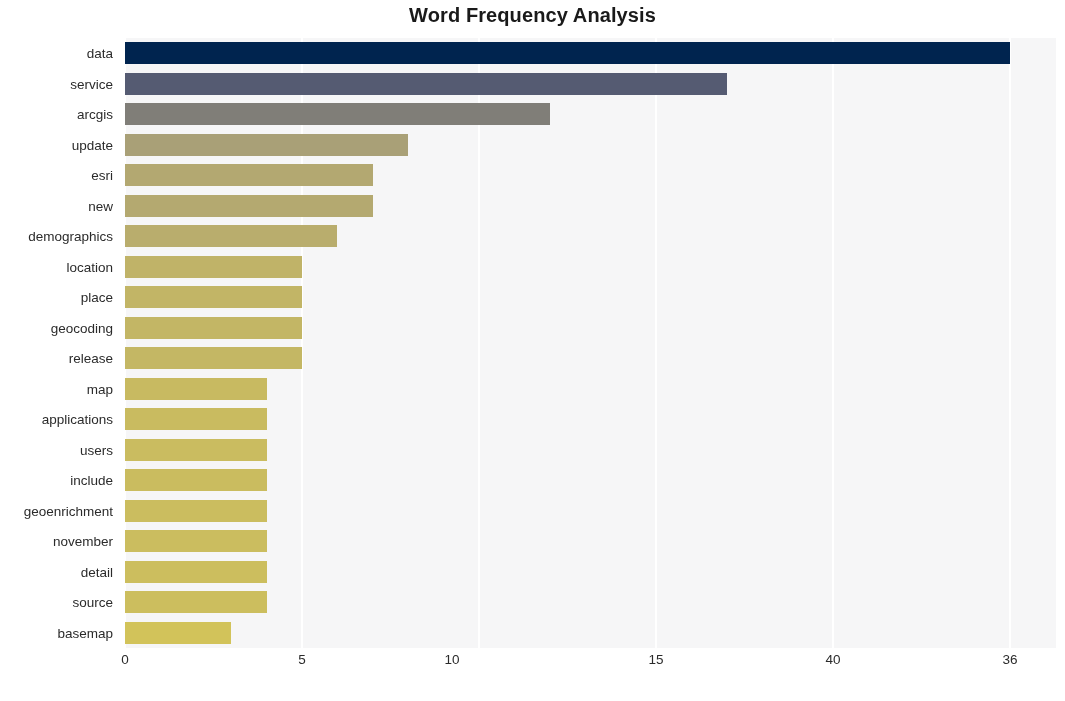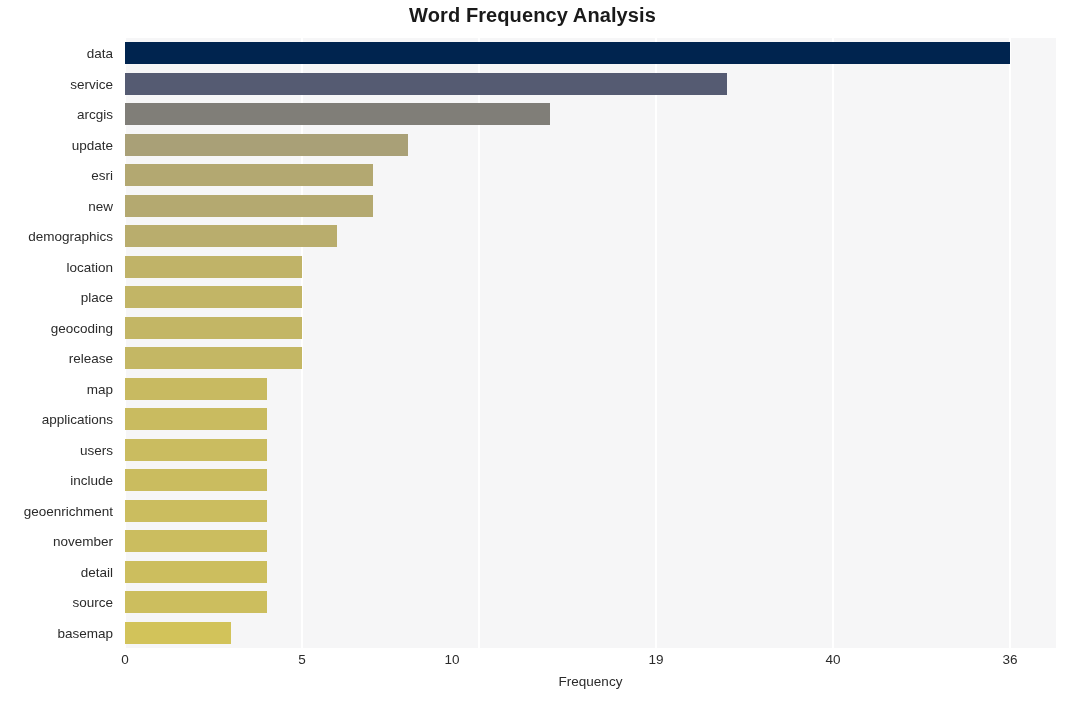--- a/index.html
+++ b/index.html
@@ -219,20 +219,19 @@
       <div class="ytick" style="top: 503.25px; transform: translateY(-50%); padding-right: 6px;">november</div>
       <div class="ytick" style="top: 533.75px; transform: translateY(-50%); padding-right: 6px;">detail</div>
       <div class="ytick" style="top: 564.25px; transform: translateY(-50%); padding-right: 6px;">source</div>
       <div class="ytick" style="top: 594.75px; transform: translateY(-50%); padding-right: 6px;">basemap</div>
     </div>
 
   <div id="xlabels">
       <div class="xtick" style="left: 125px;">0</div>
       <div class="xtick" style="left: 301.996px;">5</div>
       <div class="xtick" style="left: 452px;">10</div>
-      <div class="xtick" style="left: 655.989px;">19</div>
+      <div class="xtick" style="left: 655.989px;">15</div>
       <div class="xtick" style="left: 832.985px;">40</div>
       <div class="xtick" style="left: 1009.98px;">36</div>
     </div>
 
-  <div id="xaxis-label">Frequency</div>
 
 </div>
 
 </body></html>

